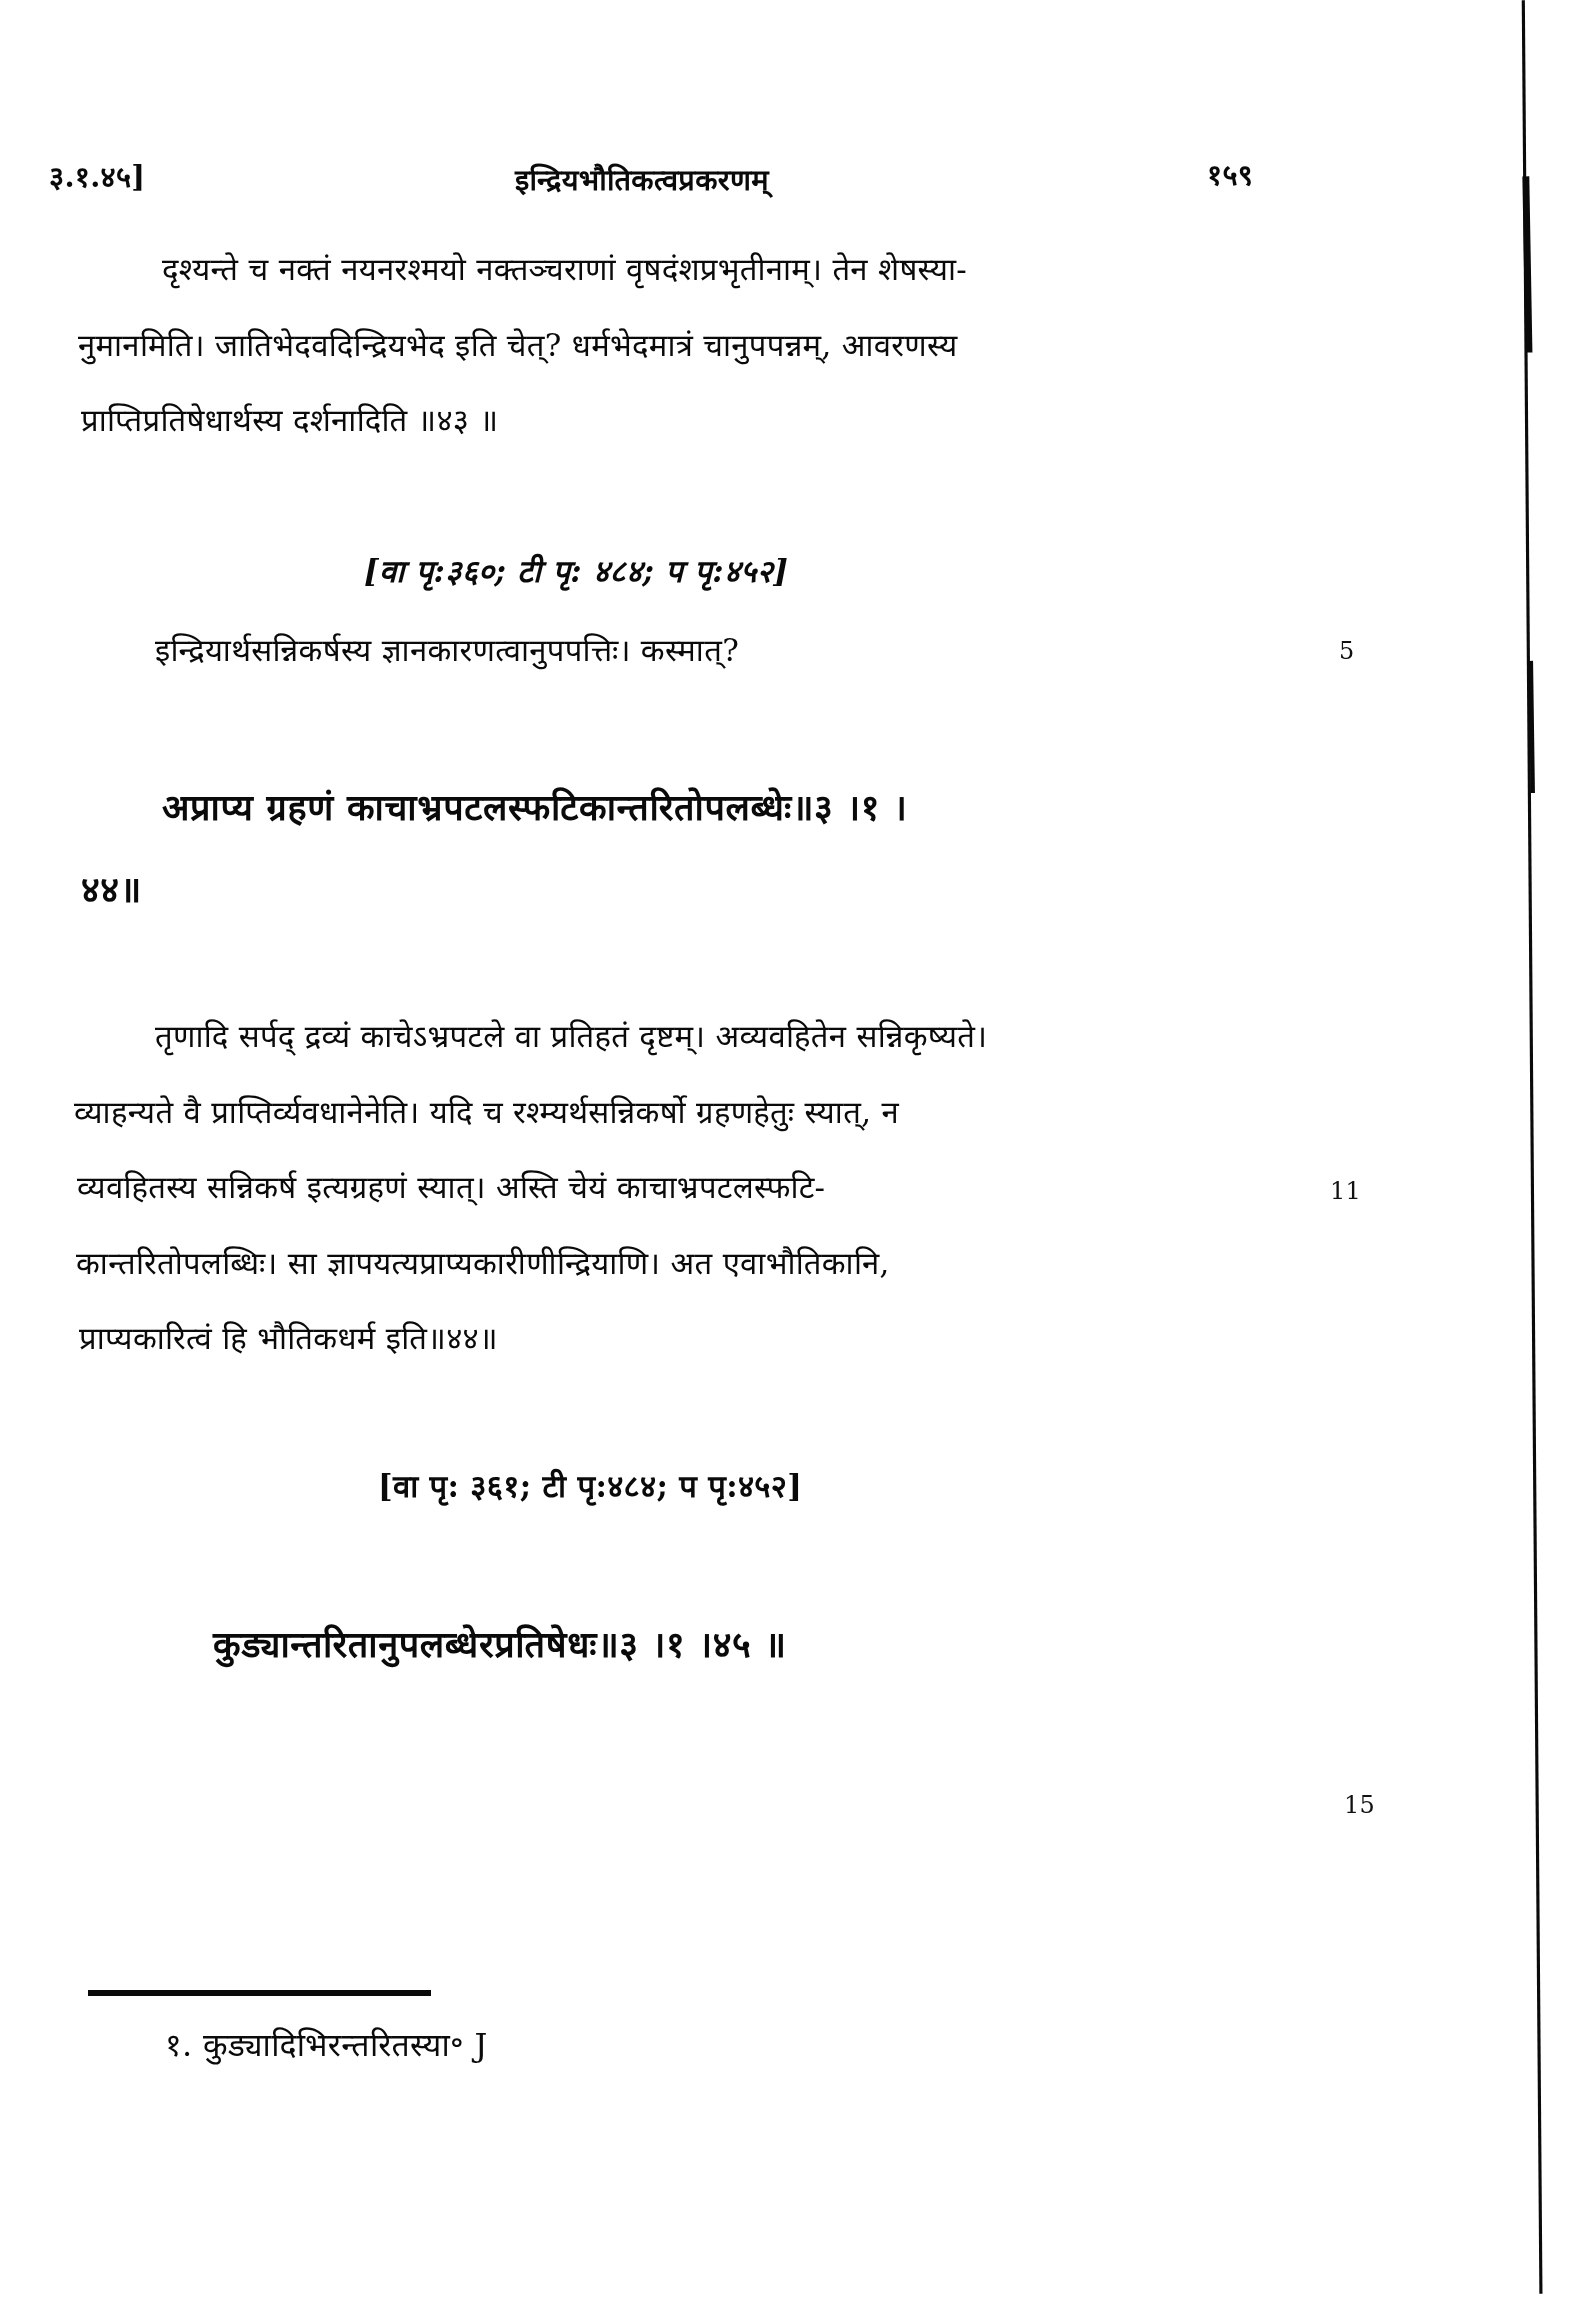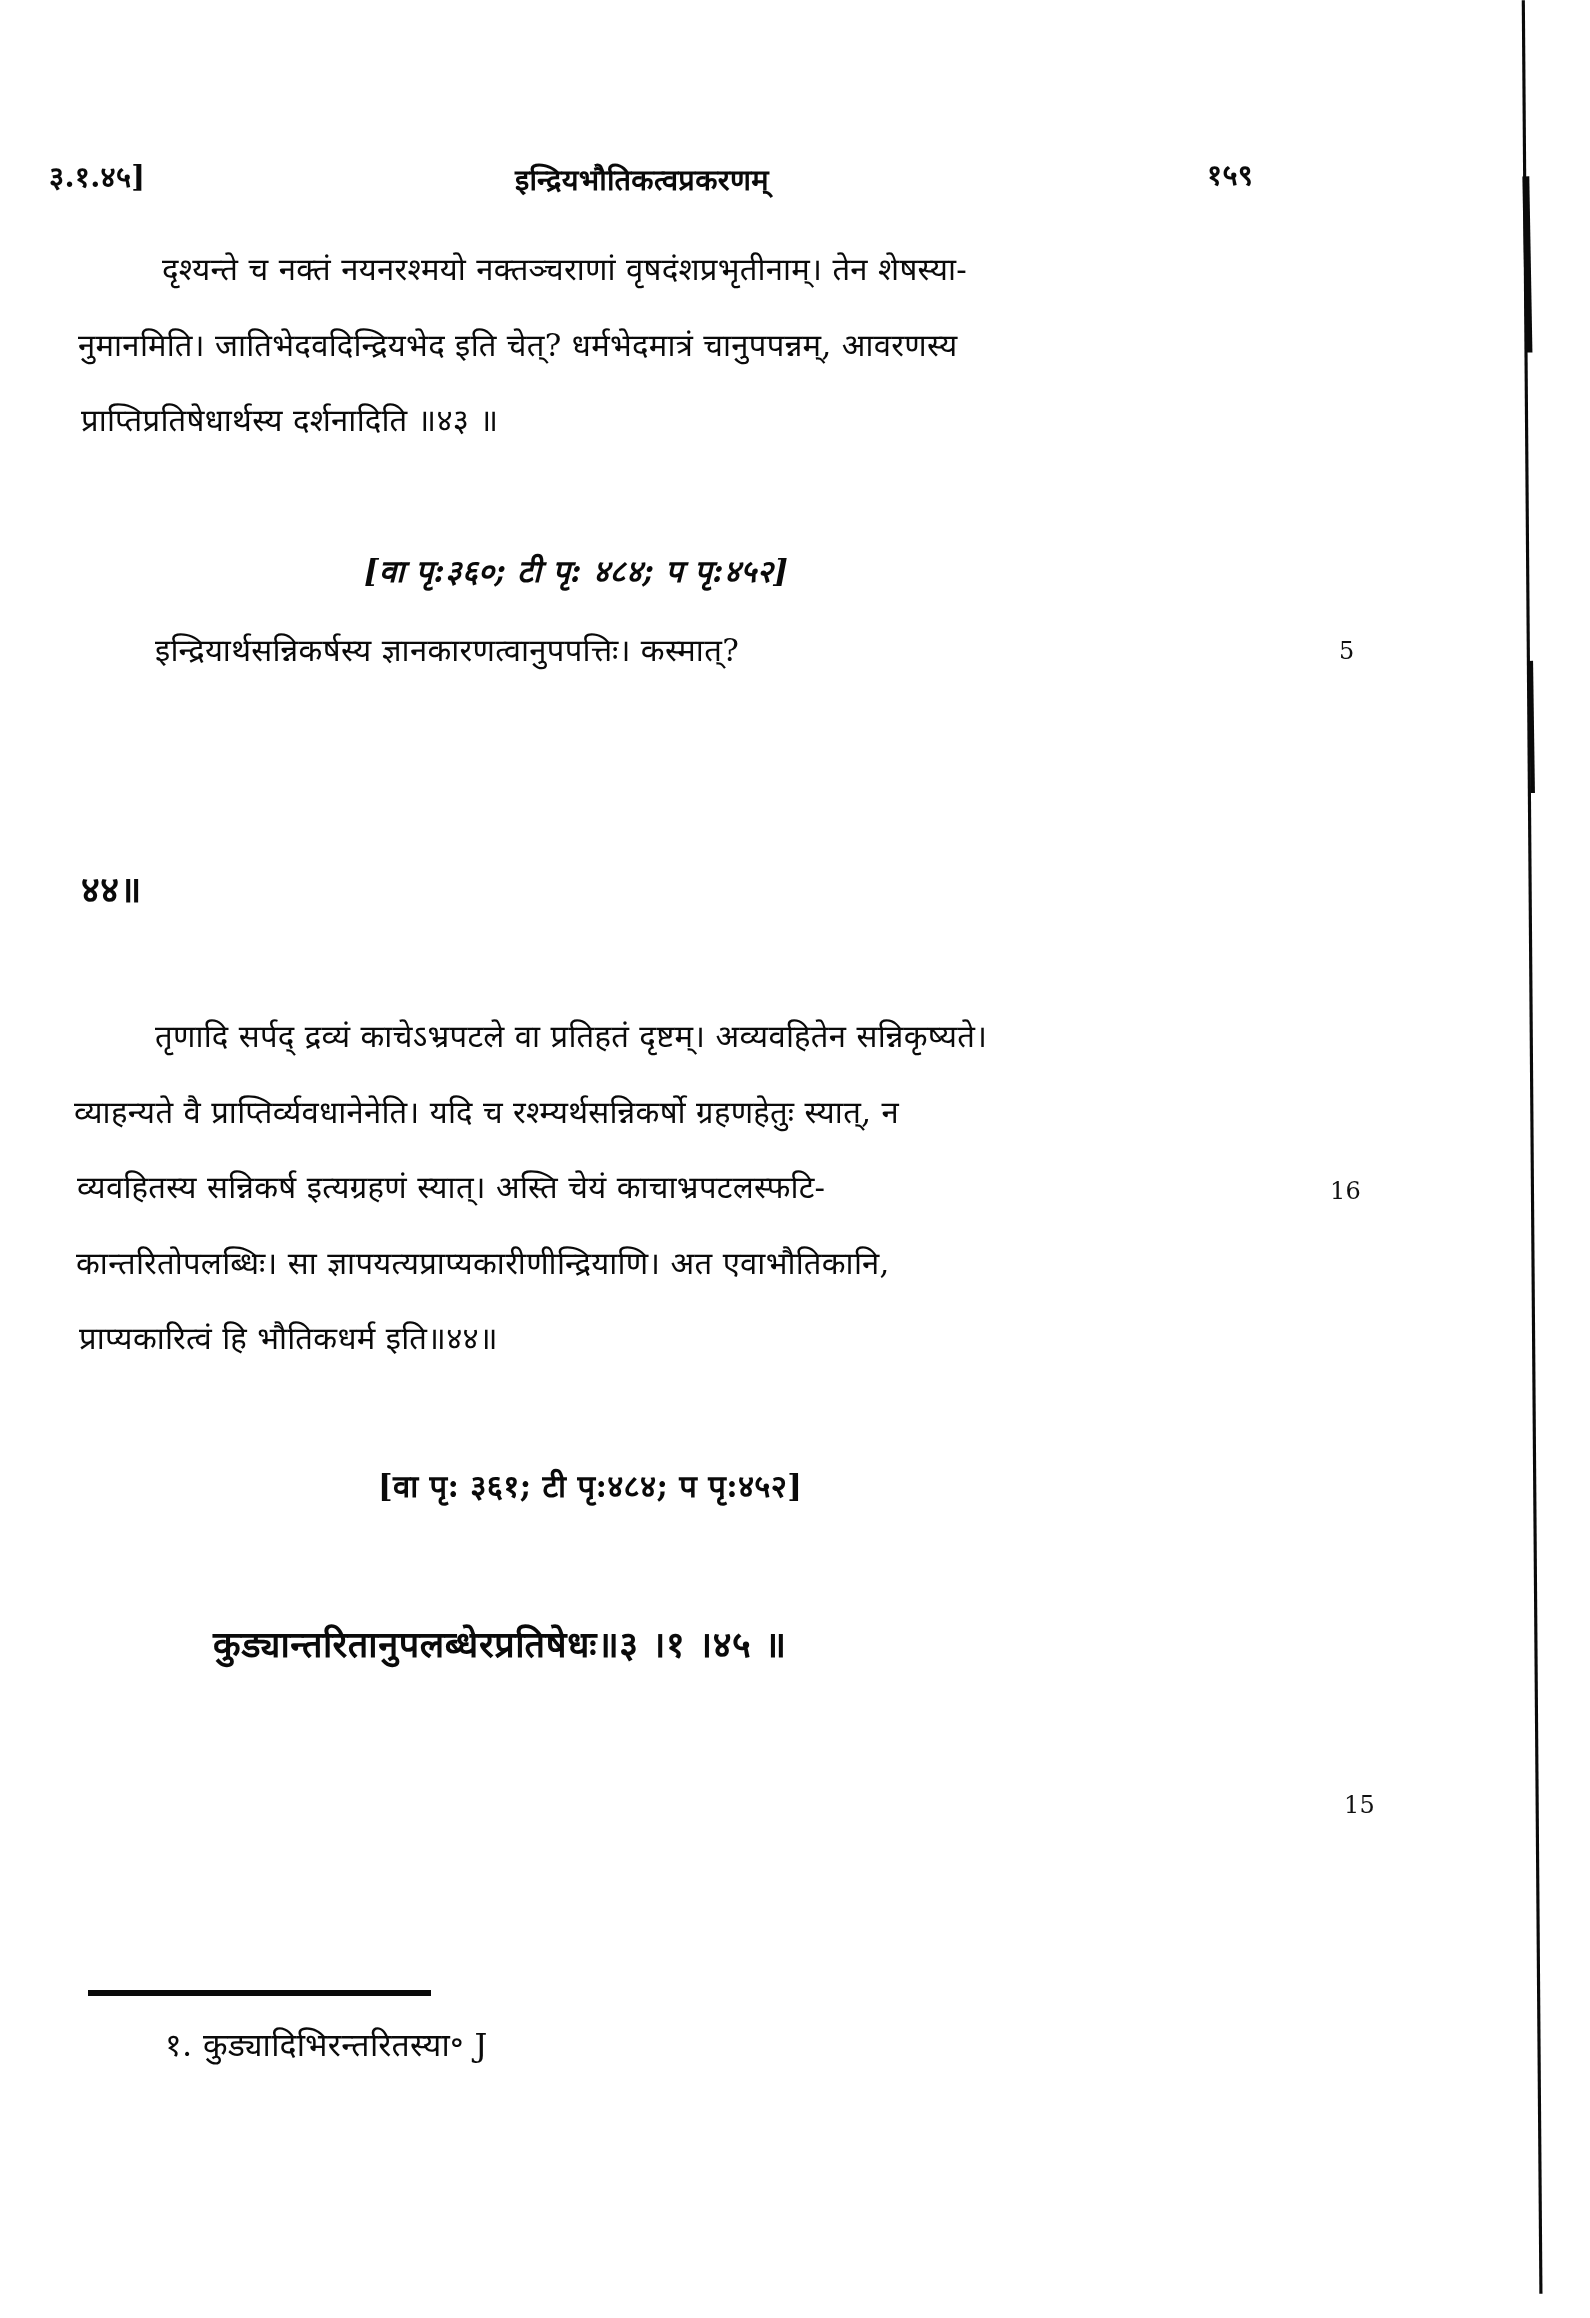--- a/index.html
+++ b/index.html
@@ -61,26 +61,27 @@
 
   <div class="t body-line" style="left:162px; top:247px;">दृश्यन्ते च नक्तं नयनरश्मयो नक्तञ्चराणां वृषदंशप्रभृतीनाम्। तेन शेषस्या-</div>
   <div class="t body-line" style="left:78px; top:323px;">नुमानमिति। जातिभेदवदिन्द्रियभेद इति चेत्? धर्मभेदमात्रं चानुपपन्नम्, आवरणस्य</div>
   <div class="t body-line" style="left:81px; top:398px;">प्राप्तिप्रतिषेधार्थस्य दर्शनादिति ॥४३ ॥</div>
 
   <div class="t ref" style="left:364px; top:549px;font-style:italic;">[वा पृ:३६०; टी पृ: ४८४; प पृ:४५२]</div>
 
   <div class="t body-line" style="left:155px; top:628px;">इन्द्रियार्थसन्निकर्षस्य ज्ञानकारणत्वानुपपत्तिः। कस्मात्?</div>
   <div class="t margin-num" style="left:1339px; top:634px;">5</div>
 
+  <div class="t sutra" style="left:162px; top:781px;">अप्राप्य ग्रहणं काचाभ्रपटलस्फटिकान्तरितोपलब्धेः॥३ ।१ ।</div>
   <div class="t sutra" style="left:81px; top:863px;">४४॥</div>
 
   <div class="t body-line" style="left:155px; top:1014px;">तृणादि सर्पद् द्रव्यं काचेऽभ्रपटले वा प्रतिहतं दृष्टम्। अव्यवहितेन सन्निकृष्यते।</div>
   <div class="t body-line" style="left:74px; top:1090px;">व्याहन्यते वै प्राप्तिर्व्यवधानेनेति। यदि च रश्म्यर्थसन्निकर्षो ग्रहणहेतुः स्यात्, न</div>
   <div class="t body-line" style="left:77px; top:1165px;">व्यवहितस्य सन्निकर्ष इत्यग्रहणं स्यात्। अस्ति चेयं काचाभ्रपटलस्फटि-</div>
-  <div class="t margin-num" style="left:1330px; top:1174px;">16</div>
+  <div class="t margin-num" style="left:1330px; top:1174px;">11</div>
   <div class="t body-line" style="left:76px; top:1241px;">कान्तरितोपलब्धिः। सा ज्ञापयत्यप्राप्यकारीणीन्द्रियाणि। अत एवाभौतिकानि,</div>
   <div class="t body-line" style="left:79px; top:1316px;">प्राप्यकारित्वं हि भौतिकधर्म इति॥४४॥</div>
 
   <div class="t ref" style="left:378px; top:1464px;">[वा पृ: ३६१; टी पृ:४८४; प पृ:४५२]</div>
 
   <div class="t sutra" style="left:165px; top:1618px;margin-left:48px;">कुड्यान्तरितानुपलब्धेरप्रतिषेधः॥३ ।१ ।४५ ॥</div>
 
   <div class="t margin-num" style="left:1344px; top:1788px;">15</div>
 
   <div class="fn-rule"></div>

